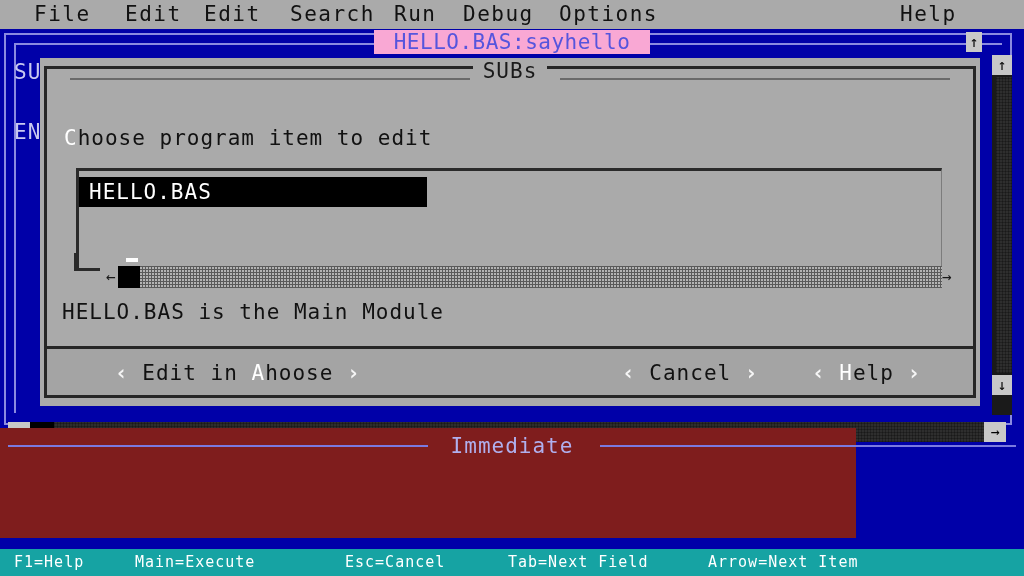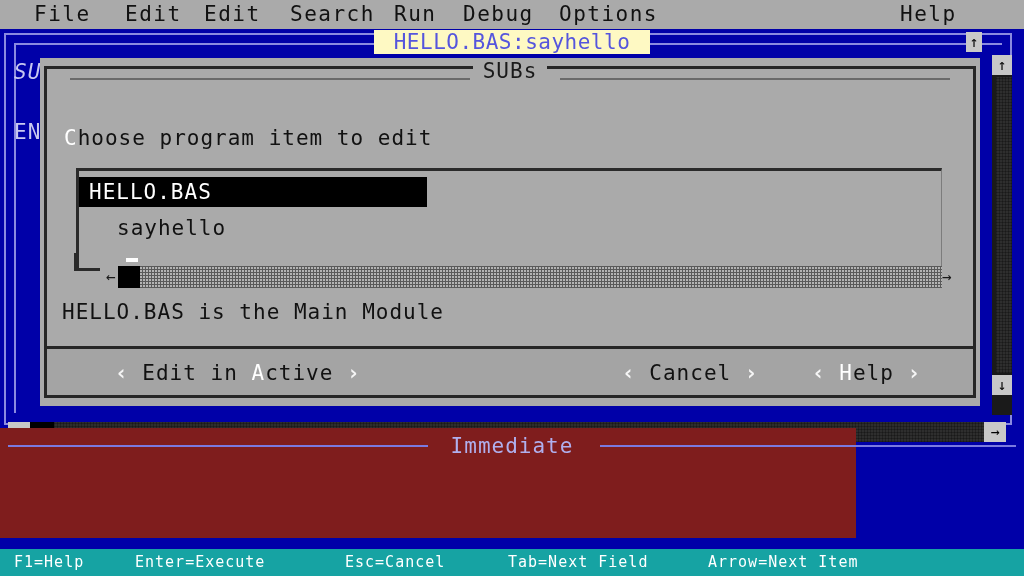--- a/index.html
+++ b/index.html
@@ -56,21 +56,21 @@
     width: 1024px;
     height: 26px;
     text-align: center;
     color: #5555dd;
     font-size: 21px;
     line-height: 26px;
     letter-spacing: 0.5px;
     background: transparent;
   }
   #editor-title-inner {
-    background: #fef9c3;
+    background: #f9a8d4;
     padding: 0 20px;
   }
 
   .code-line {
     position: absolute;
     color: #c8c8f0;
     font-size: 21px;
     line-height: 24px;
     letter-spacing: 1px;
   }
@@ -353,21 +353,21 @@
     <div class="frame-line" style="left:4px; top:394px; width:1008px; height:2px;"></div>
 
     <div class="frame-line" style="left:14px; top:14px; width:988px; height:2px;"></div>
     <div class="frame-line" style="left:14px; top:14px; width:2px; height:370px;"></div>
   </div>
 
   <div id="editor-title">
     <span id="editor-title-inner">HELLO.BAS:sayhello</span>
   </div>
 
-  <div class="code-line" style="left:14px; top:60px;font-style:italic;">SU</div>
+  <div class="code-line" style="left:14px; top:60px;">SU</div>
   <div class="code-line" style="left:14px; top:120px;">EN</div>
 
   <div class="sb-vert" style="left:992px; top:55px; height:360px;">
     <div class="sb-btn" style="left:0; top:0; width:20px; height:20px;">↑</div>
     <div class="sb-track-dots" style="left:4px; top:22px; width:16px; height:296px;"></div>
     <div class="sb-btn" style="left:0; top:320px; width:20px; height:20px;">↓</div>
   </div>
 
   <div class="sb-btn" style="left:966px; top:32px; width:16px; height:20px; background:#c8c8c8;">↑</div>
 
@@ -379,21 +379,21 @@
   </div>
 
   <div id="immediate-window">
     <div class="imm-rule" style="left:8px; width:420px;"></div>
     <div class="imm-rule" style="left:600px; width:416px;"></div>
     <div id="immediate-title">Immediate</div>
   </div>
 
   <div id="statusbar">
       <div class="status-item" style="left: 14px;">F1=Help</div>
-      <div class="status-item" style="left: 135px;">Enter=Execute</div>
+      <div class="status-item" style="left: 135px;">Main=Execute</div>
       <div class="status-item" style="left: 508px;">Tab=Next Field</div>
       <div class="status-item" style="left: 345px;">Esc=Cancel</div>
       <div class="status-item" style="left: 708px;">Arrow=Next Item</div>
     </div>
 
   <div id="subs-dialog">
 
     <div class="dialog-title-rule" style="left:30px; width:400px;"></div>
     <div class="dialog-title-rule" style="left:520px; width:390px;"></div>
     <div id="dialog-title">
@@ -401,37 +401,36 @@
     </div>
 
     <div id="dialog-inner-border"></div>
 
     <div id="dialog-prompt">
       <span id="prompt-hot">C</span><span>hoose program item to edit</span>
     </div>
 
     <div id="listbox">
       <div class="list-item selected" style="top:6px;">HELLO.BAS</div>
-      <div class="list-item" style="top:42px;">sayhello</div>
     </div>
     <div id="list-cursor"></div>
 
     <div id="list-elbow"></div>
     <div id="list-hsb-arrow-l">←</div>
     <div id="list-hsb" class="sb-track-light"></div>
     <div class="sb-thumb-black" style="left:78px; top:208px; width:22px; height:22px;"></div>
     <div id="list-hsb-arrow-r">→</div>
 
     <div id="module-status">HELLO.BAS is the Main Module</div>
 
     <div id="buttons-panel">
 
       <div class="dlg-button" style="left:68px;">
         <span class="bracket">‹</span>
-        <span>Edit in </span><span class="hot">A</span><span>ctive</span>
+        <span>Edit in </span><span class="hot">A</span><span>hoose</span>
         <span class="bracket">›</span>
       </div>
 
 
       <div class="dlg-button" style="left:575px;">
         <span class="bracket">‹</span>
         <span>Cancel</span><span class="hot"></span><span></span>
         <span class="bracket">›</span>
       </div>
 

